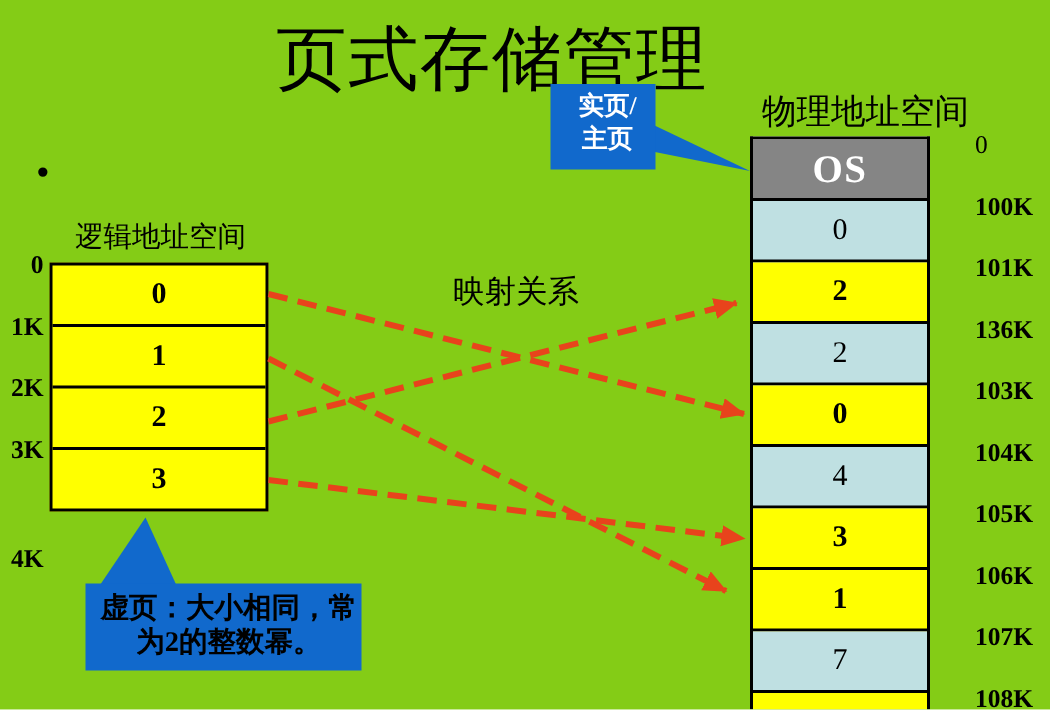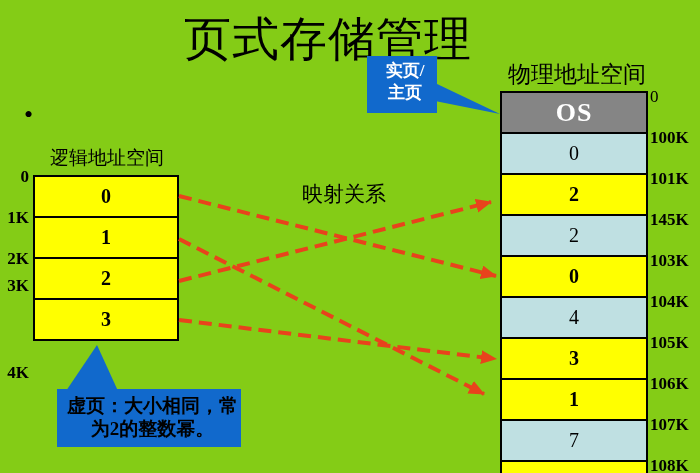--- a/index.html
+++ b/index.html
@@ -22,21 +22,21 @@
     position:absolute;left:33px;top:175px;width:146px;height:166px;
     border:2px solid var(--border,#000);box-sizing:border-box;background:var(--yellow,#ffff00);
   }
   .ltable .row{
     height:41px;box-sizing:border-box;border-bottom:2px solid var(--border,#000);
     text-align:center;line-height:39px;font-size:20px;font-weight:bold;
   }
   .ltable .row:last-child{height:39px;border-bottom:none;}
 
   .ptable{
-    position:absolute;left:500px;top:91px;width:148px;height:382px;
+    position:absolute;left:500px;top:91px;width:120px;height:382px;
     border:2px solid var(--border,#000);border-bottom:none;box-sizing:border-box;background:#fff;
   }
   .ptable .row{
     height:41px;box-sizing:border-box;border-bottom:2px solid var(--border,#000);
     text-align:center;line-height:39px;font-size:20px;
   }
   .ptable .row.os{background:var(--gray,#858585);color:#fff;font-size:26px;font-weight:bold;letter-spacing:1px;}
   .ptable .row.page{background:var(--yellow,#ffff00);font-weight:bold;}
   .ptable .row.free{background:var(--blue-cell,#bfe0e2);}
   .ptable .row.partial{height:11px;border-bottom:none;background:var(--yellow,#ffff00);}
@@ -110,25 +110,25 @@
   </div>
 
   <div class="callout virtual">
     <div>虚页：大小相同，常</div>
     <div>为2的整数幂。</div>
   </div>
 
 <div class="laddr" style="top: 168px;">0</div>
     <div class="laddr" style="top: 209px;">1K</div>
     <div class="laddr" style="top: 250px;">2K</div>
-    <div class="laddr" style="top: 277px;">3K</div>
+    <div class="laddr" style="top: 291px;">3K</div>
     <div class="laddr" style="top: 332px; margin-top: 32px;">4K</div>
     <div class="paddr first" style="top: 88px;">0</div>
     <div class="paddr" style="top: 129px;">100K</div>
     <div class="paddr" style="top: 170px;">101K</div>
-    <div class="paddr" style="top: 211px;">145K</div>
+    <div class="paddr" style="top: 211px;">136K</div>
     <div class="paddr" style="top: 252px;">103K</div>
     <div class="paddr" style="top: 293px;">104K</div>
     <div class="paddr" style="top: 334px;">105K</div>
     <div class="paddr" style="top: 375px;">106K</div>
     <div class="paddr" style="top: 416px;">107K</div>
     <div class="paddr" style="top: 457px;">108K</div>
   </div>
 
 </body></html>

